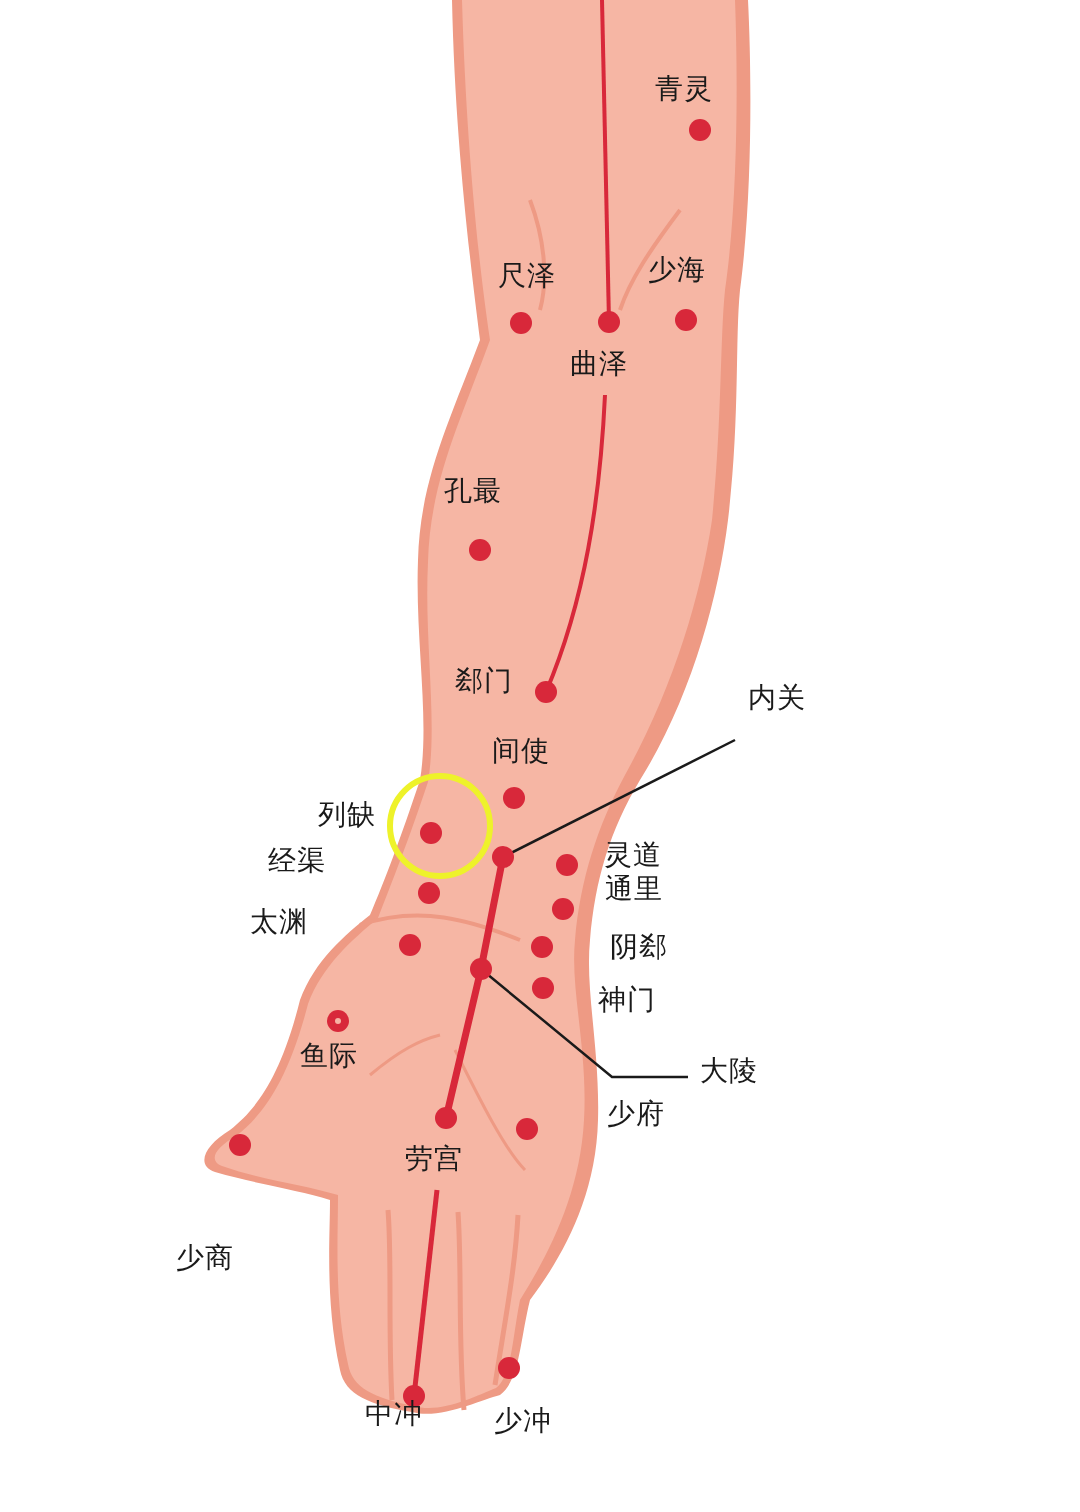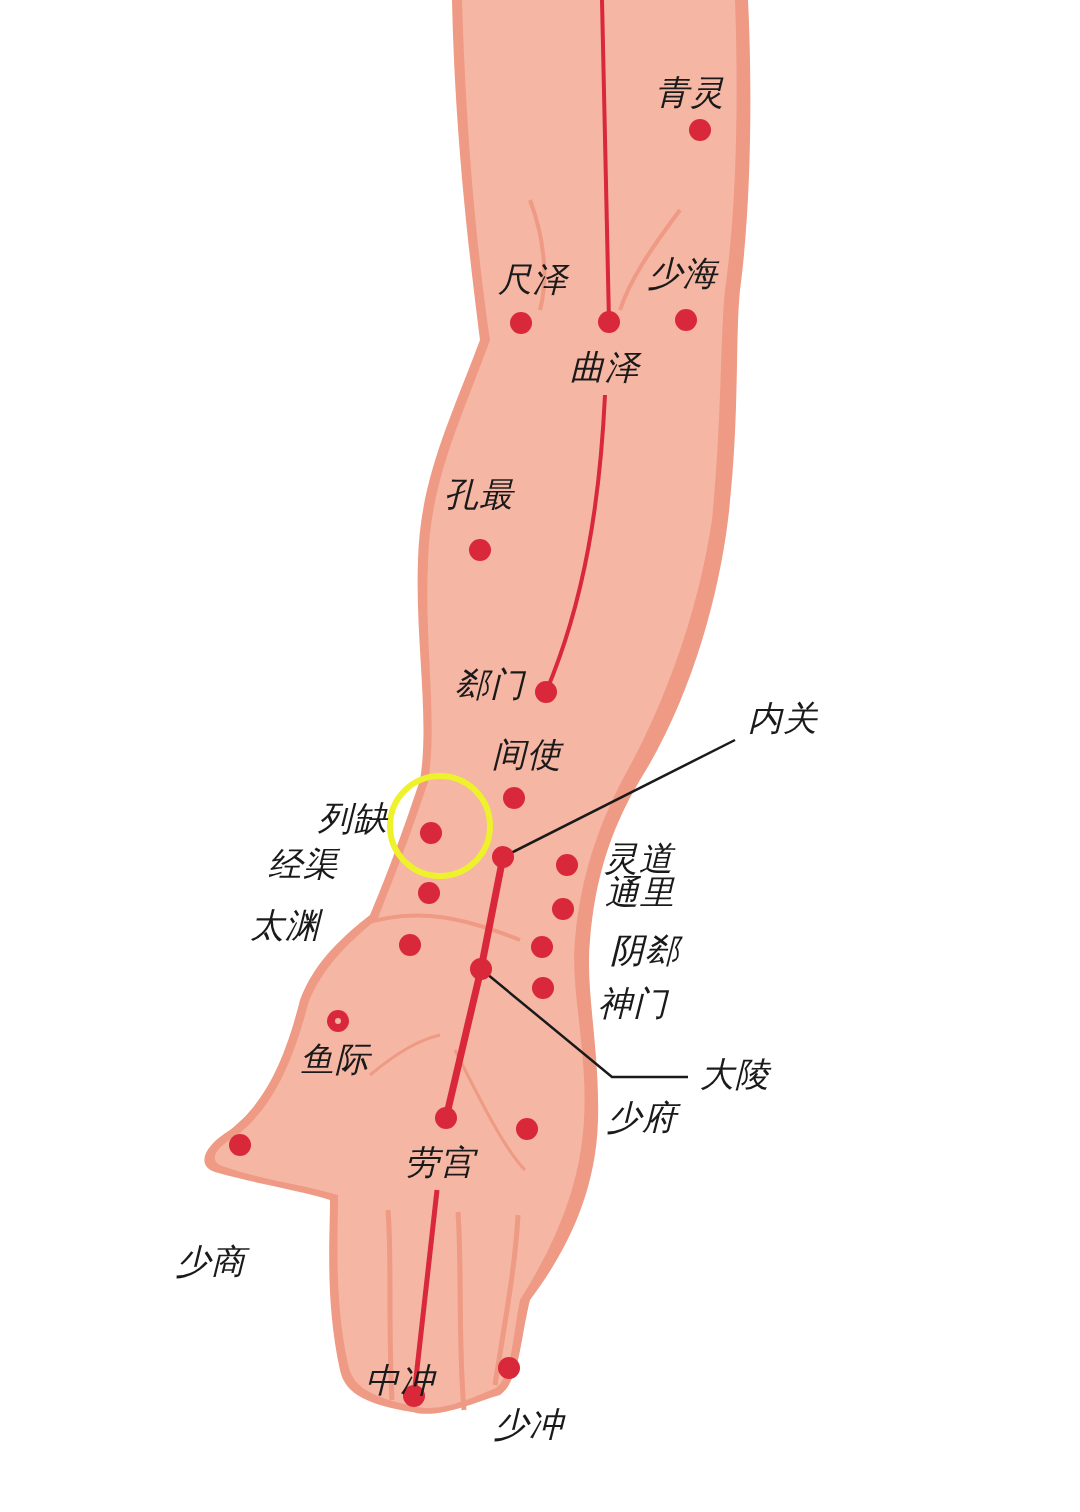--- a/index.html
+++ b/index.html
@@ -1,20 +1,20 @@
 <!DOCTYPE html>
 <html><head>
 <meta charset="utf-8">
 <style>
   html, body { margin: 0; padding: 0; background: #ffffff; }
   body { width: 1080px; height: 1512px; position: relative; overflow: hidden;
          font-family: "DejaVu Sans", "Liberation Sans", sans-serif; }
   #stage { position: absolute; left: 0; top: 0; width: 1080px; height: 1512px; }
-  .lbl { position: absolute; font-size: 34px; color: #1a1a1a; line-height: 1; white-space: nowrap;
-         font-family: "DejaVu Sans", "Liberation Sans", sans-serif; letter-spacing: 1px; font-style: italic; }
+  .lbl { position: absolute; font-size: 28px; color: #1a1a1a; line-height: 1; white-space: nowrap;
+         font-family: "DejaVu Sans", "Liberation Sans", sans-serif; letter-spacing: 1px; }
   .pt { position: absolute; width: 22px; height: 22px; border-radius: 50%; background: #d8283a;
         transform: translate(-50%, -50%); }
   .pt.ring::after { content: ""; position: absolute; left: 8px; top: 8px; width: 6px; height: 6px;
         border-radius: 50%; background: #f6b3a4; }
 </style>
 </head>
 <body>
 
 <div id="stage">
   <svg width="1080" height="1512" viewBox="0 0 1080 1512" xmlns="http://www.w3.org/2000/svg">
@@ -81,27 +81,27 @@
 
   
   <div class="lbl" style="left:655px;top:75px">青灵</div>
   <div class="lbl" style="left:498px;top:262px">尺泽</div>
   <div class="lbl" style="left:570px;top:350px">曲泽</div>
   <div class="lbl" style="left:648px;top:256px">少海</div>
   <div class="lbl" style="left:444px;top:477px">孔最</div>
   <div class="lbl" style="left:455px;top:667px">郄门</div>
   <div class="lbl" style="left:492px;top:737px">间使</div>
   <div class="lbl" style="left:318px;top:801px">列缺</div>
-  <div class="lbl" style="left:748px;top:701px">内关</div>
+  <div class="lbl" style="left:748px;top:684px">内关</div>
   <div class="lbl" style="left:268px;top:847px">经渠</div>
   <div class="lbl" style="left:250px;top:908px">太渊</div>
   <div class="lbl" style="left:604px;top:841px">灵道</div>
   <div class="lbl" style="left:605px;top:875px">通里</div>
   <div class="lbl" style="left:610px;top:933px">阴郄</div>
   <div class="lbl" style="left:700px;top:1057px">大陵</div>
   <div class="lbl" style="left:598px;top:986px">神门</div>
   <div class="lbl" style="left:300px;top:1042px">鱼际</div>
   <div class="lbl" style="left:405px;top:1145px">劳宫</div>
   <div class="lbl" style="left:607px;top:1100px">少府</div>
   <div class="lbl" style="left:176px;top:1244px">少商</div>
   <div class="lbl" style="left:494px;top:1407px">少冲</div>
-  <div class="lbl" style="left:365px;top:1363px">中冲</div>
+  <div class="lbl" style="left:365px;top:1400px">中冲</div>
 </div>
 
 </body></html>

